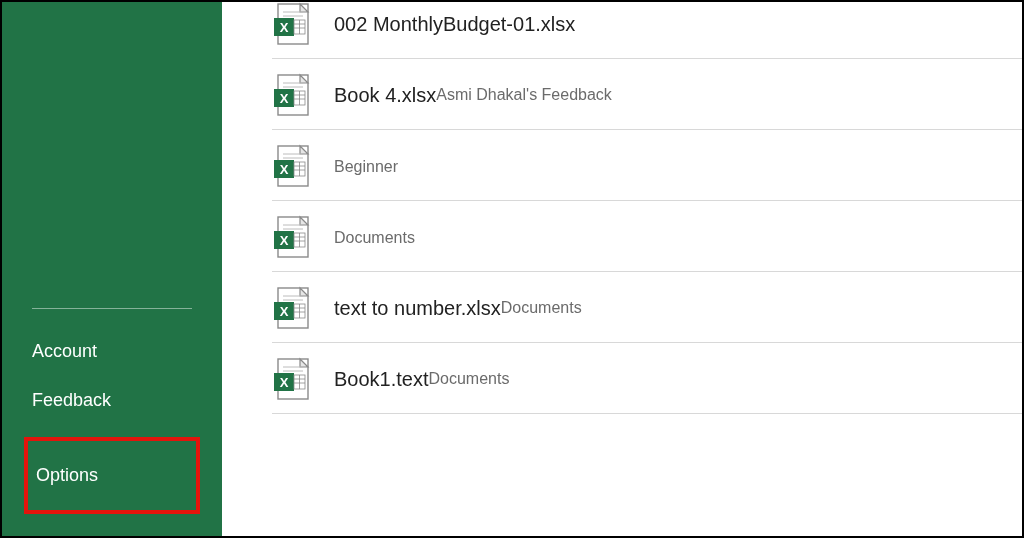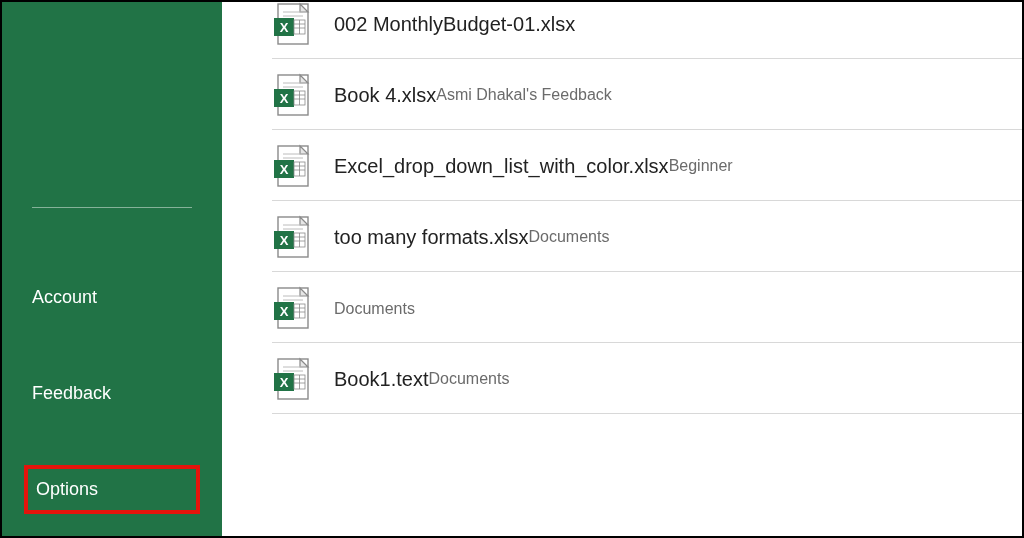--- a/index.html
+++ b/index.html
@@ -13,37 +13,36 @@
       border: 2px solid #000;
     }
     .sidebar {
       width: 220px;
       background: #217346;
       color: #fff;
       display: flex;
       flex-direction: column;
       justify-content: flex-end;
       padding-bottom: 18px;
-      gap: 47px;
     }
     .sidebar-divider {
       border: none;
       border-top: 1px solid rgba(255,255,255,0.45);
       margin: 0 30px 18px 30px;
     }
     .sidebar-item {
       padding: 14px 30px;
       font-size: 18px;
       cursor: pointer;
       color: #fff;
     }
     .sidebar-item.highlighted {
       border: 4px solid #e4140c;
-      margin: 0 22px 4px 22px;
-      padding: 10px 8px;
+      margin: 12px 22px 4px 22px;
+      padding: 24px 8px;
     }
     .main {
       flex: 1;
       background: #fff;
       overflow: hidden;
     }
     .file-list {
       padding-left: 50px;
     }
     .file-row {
@@ -150,62 +149,61 @@
           <line x1="11" y1="14" x2="31" y2="14" stroke="#bcbcbc" stroke-width="1"></line>
           <rect x="2" y="16" width="20" height="18" fill="#217346"></rect>
           <text x="12" y="30" font-family="Arial" font-weight="bold" font-size="13" fill="#fff" text-anchor="middle">X</text>
           <rect x="22" y="18" width="11" height="14" fill="#fff" stroke="#8a8a8a" stroke-width="0.8"></rect>
           <line x1="22" y1="22" x2="33" y2="22" stroke="#8a8a8a" stroke-width="0.8"></line>
           <line x1="22" y1="26" x2="33" y2="26" stroke="#8a8a8a" stroke-width="0.8"></line>
           <line x1="27.5" y1="18" x2="27.5" y2="32" stroke="#8a8a8a" stroke-width="0.8"></line>
         </svg>
       </span>
       <div class="file-text">
-        <span class="file-name">Excel_drop_down_list_with_color.xlsx</span>
         <span class="file-path">Beginner</span>
       </div>
     </div>
 
     <div class="file-row">
       <span class="file-icon">
         <svg viewBox="0 0 38 44" width="38" height="44">
           <rect x="6" y="2" width="30" height="40" fill="#fff" stroke="#8a8a8a" stroke-width="1.4"></rect>
           <polygon points="28,2 36,10 28,10" fill="#e6e6e6" stroke="#8a8a8a" stroke-width="1.2"></polygon>
           <line x1="11" y1="10" x2="31" y2="10" stroke="#bcbcbc" stroke-width="1"></line>
           <line x1="11" y1="14" x2="31" y2="14" stroke="#bcbcbc" stroke-width="1"></line>
           <rect x="2" y="16" width="20" height="18" fill="#217346"></rect>
           <text x="12" y="30" font-family="Arial" font-weight="bold" font-size="13" fill="#fff" text-anchor="middle">X</text>
           <rect x="22" y="18" width="11" height="14" fill="#fff" stroke="#8a8a8a" stroke-width="0.8"></rect>
           <line x1="22" y1="22" x2="33" y2="22" stroke="#8a8a8a" stroke-width="0.8"></line>
           <line x1="22" y1="26" x2="33" y2="26" stroke="#8a8a8a" stroke-width="0.8"></line>
           <line x1="27.5" y1="18" x2="27.5" y2="32" stroke="#8a8a8a" stroke-width="0.8"></line>
         </svg>
       </span>
       <div class="file-text">
-        <span class="file-name">too many formats.xlsx</span>
         <span class="file-path">Documents</span>
       </div>
     </div>
 
     <div class="file-row">
       <span class="file-icon">
         <svg viewBox="0 0 38 44" width="38" height="44">
           <rect x="6" y="2" width="30" height="40" fill="#fff" stroke="#8a8a8a" stroke-width="1.4"></rect>
           <polygon points="28,2 36,10 28,10" fill="#e6e6e6" stroke="#8a8a8a" stroke-width="1.2"></polygon>
           <line x1="11" y1="10" x2="31" y2="10" stroke="#bcbcbc" stroke-width="1"></line>
           <line x1="11" y1="14" x2="31" y2="14" stroke="#bcbcbc" stroke-width="1"></line>
           <rect x="2" y="16" width="20" height="18" fill="#217346"></rect>
           <text x="12" y="30" font-family="Arial" font-weight="bold" font-size="13" fill="#fff" text-anchor="middle">X</text>
           <rect x="22" y="18" width="11" height="14" fill="#fff" stroke="#8a8a8a" stroke-width="0.8"></rect>
           <line x1="22" y1="22" x2="33" y2="22" stroke="#8a8a8a" stroke-width="0.8"></line>
           <line x1="22" y1="26" x2="33" y2="26" stroke="#8a8a8a" stroke-width="0.8"></line>
           <line x1="27.5" y1="18" x2="27.5" y2="32" stroke="#8a8a8a" stroke-width="0.8"></line>
         </svg>
       </span>
       <div class="file-text">
+        <span class="file-name">text to number.xlsx</span>
         <span class="file-path">Documents</span>
       </div>
     </div>
 
     <div class="file-row">
       <span class="file-icon">
         <svg viewBox="0 0 38 44" width="38" height="44">
           <rect x="6" y="2" width="30" height="40" fill="#fff" stroke="#8a8a8a" stroke-width="1.4"></rect>
           <polygon points="28,2 36,10 28,10" fill="#e6e6e6" stroke="#8a8a8a" stroke-width="1.2"></polygon>
           <line x1="11" y1="10" x2="31" y2="10" stroke="#bcbcbc" stroke-width="1"></line>

